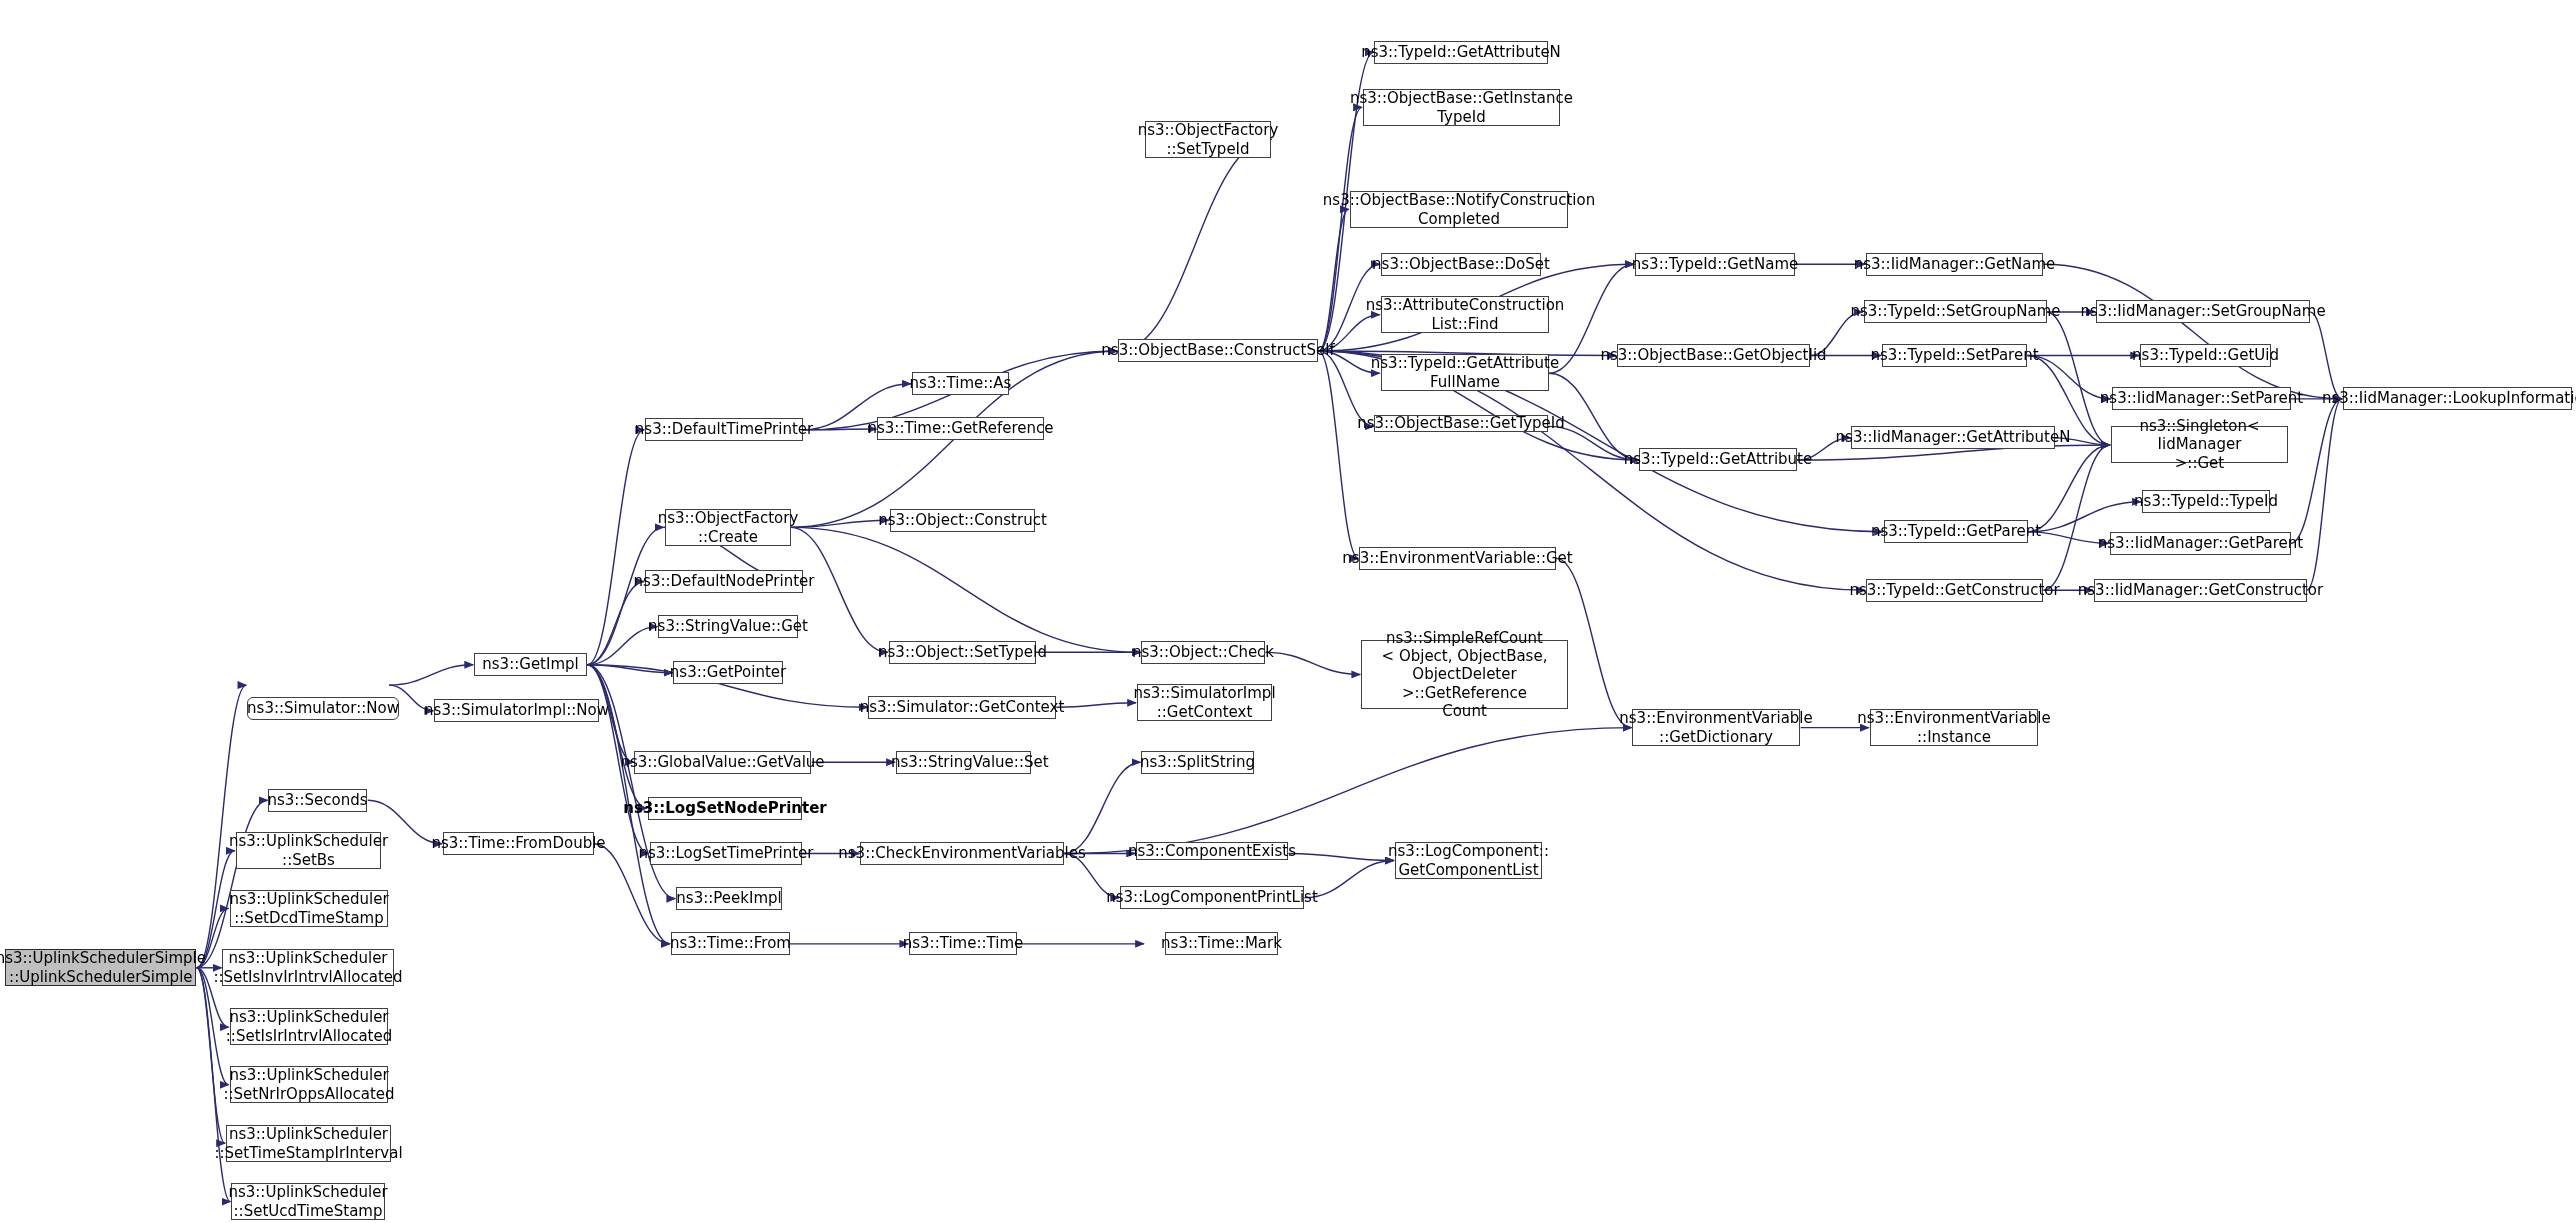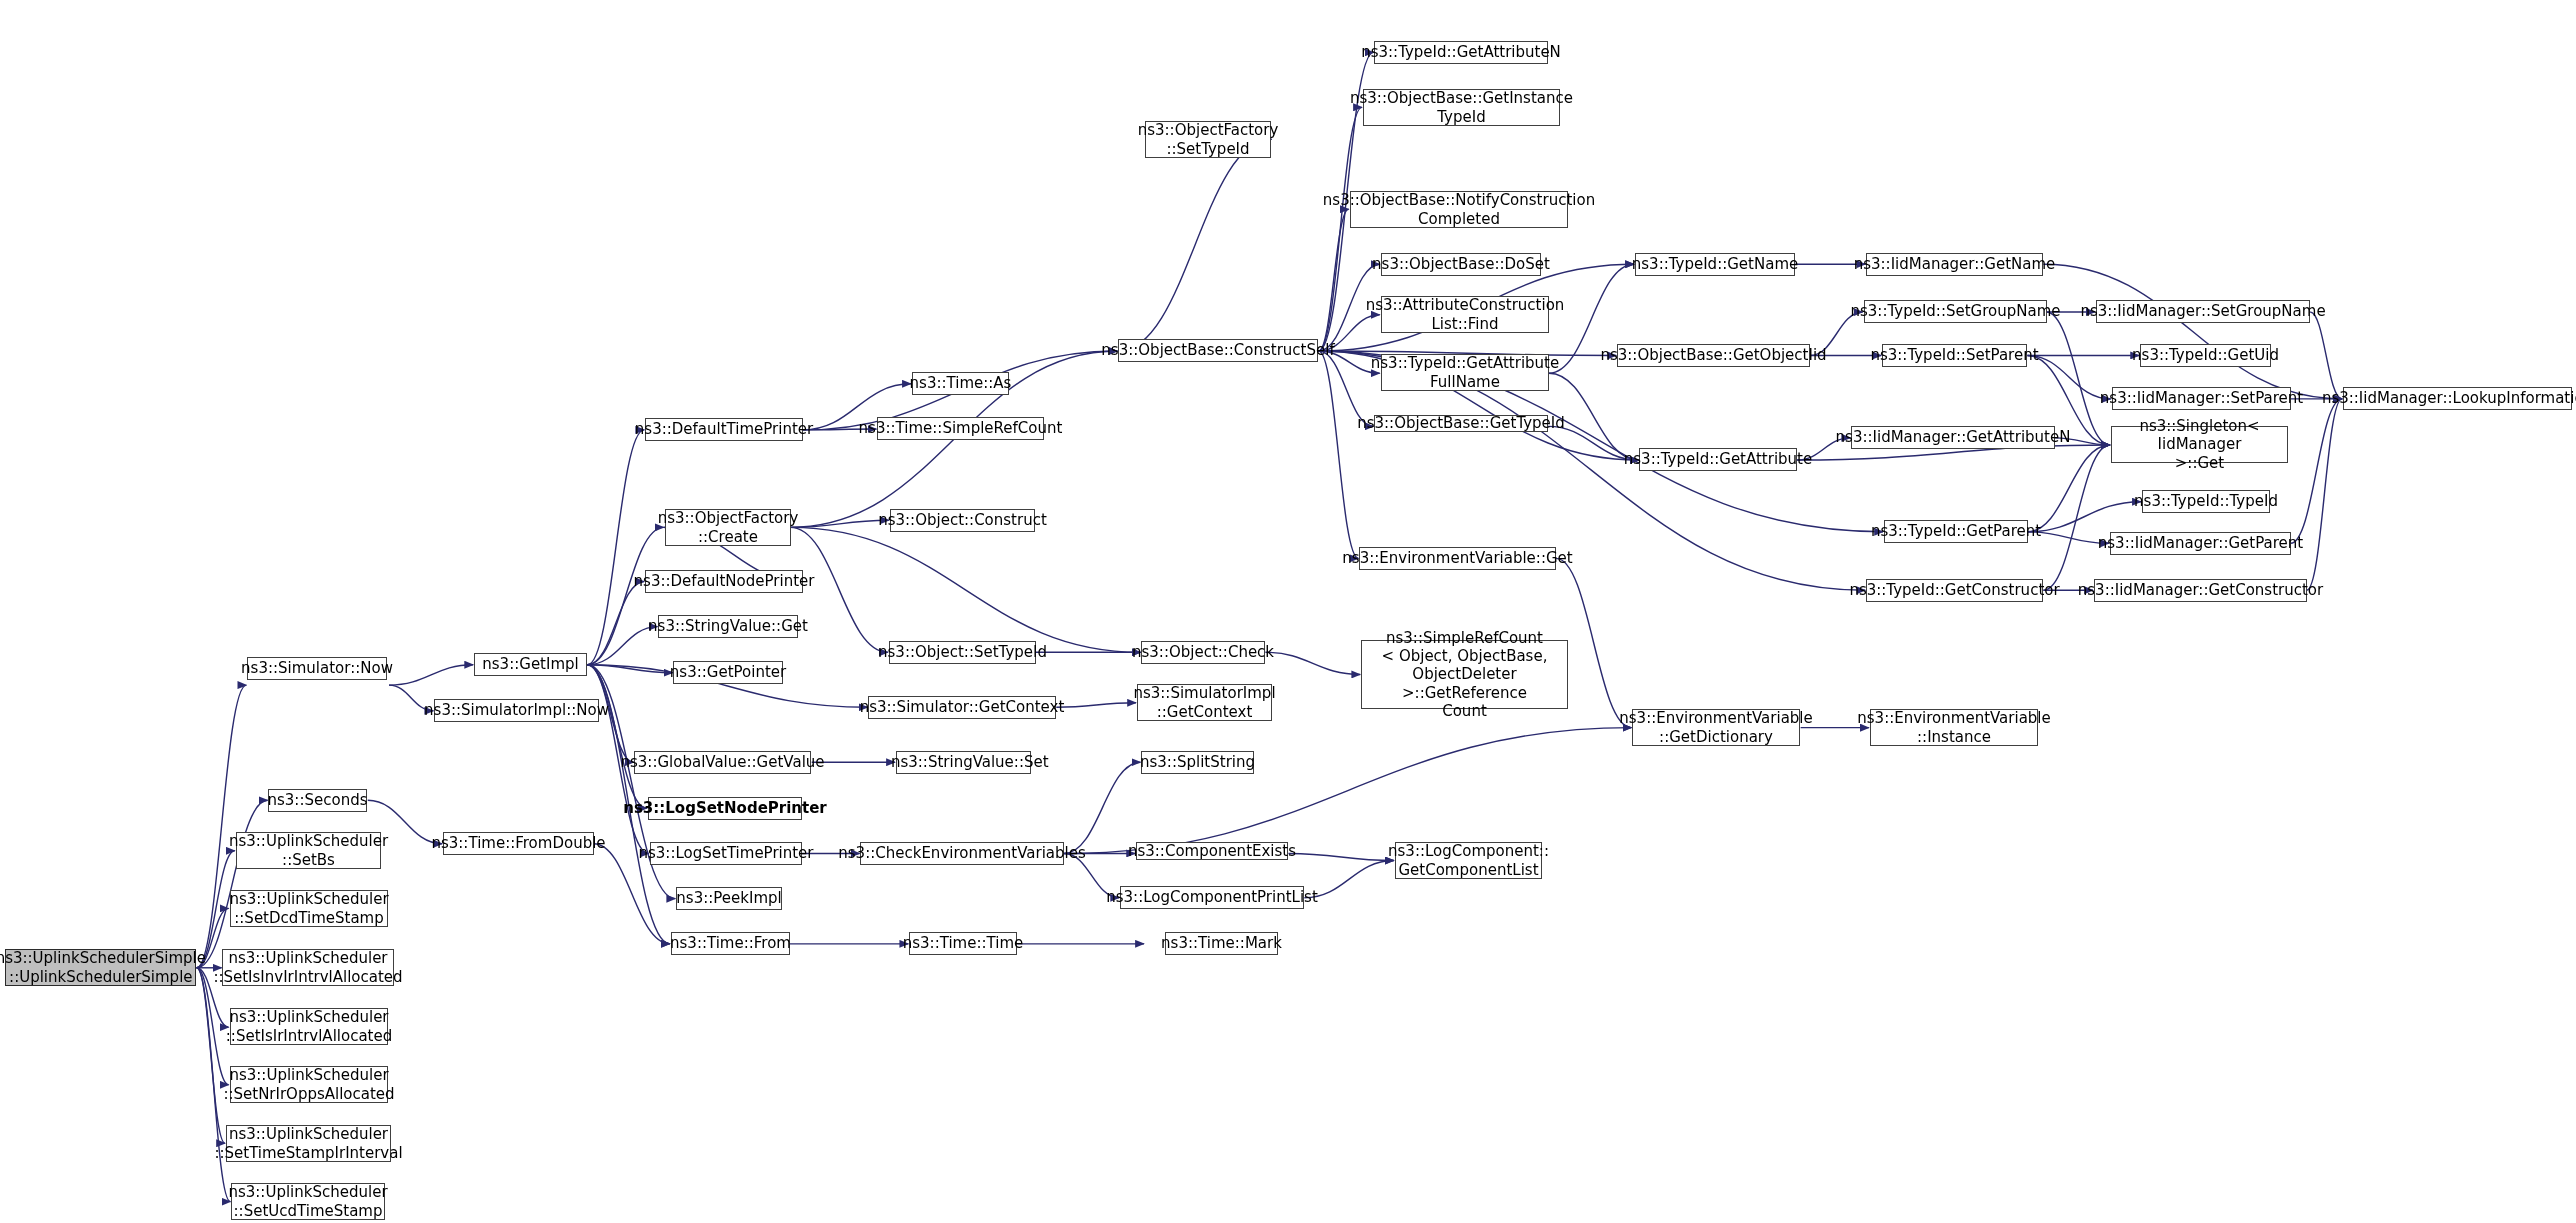--- a/index.html
+++ b/index.html
@@ -135,21 +135,21 @@
         <path d="M2306,298 C2457.65,298 2491.35,450 2643,450" fill="none" stroke="#2a2a6e" stroke-width="1.6" marker-end="url(#arrow)"></path>
         <path d="M2607,352 C2623.2,352 2626.8,450 2643,450" fill="none" stroke="#2a2a6e" stroke-width="1.6" marker-end="url(#arrow)"></path>
         <path d="M2585,450 C2611.1,450 2616.9,450 2643,450" fill="none" stroke="#2a2a6e" stroke-width="1.6" marker-end="url(#arrow)"></path>
         <path d="M2585,613 C2611.1,613 2616.9,450 2643,450" fill="none" stroke="#2a2a6e" stroke-width="1.6" marker-end="url(#arrow)"></path>
         <path d="M2603,666 C2621,666 2625,450 2643,450" fill="none" stroke="#2a2a6e" stroke-width="1.6" marker-end="url(#arrow)"></path>
       </g>
   </svg>
   <div id="node-layer">
       <div class="node root" style="left: 5.3px; top: 949px; width: 191px; height: 37px;">ns3::UplinkSchedulerSimple
 ::UplinkSchedulerSimple</div>
-      <div class="node" style="left: 247px; top: 657px; width: 140px; height: 23px;">ns3::Simulator::Now</div>
+      <div class="node" style="left: 247px; top: 697px; width: 152px; height: 23px; border-radius: 6px;">ns3::Simulator::Now</div>
       <div class="node" style="left: 268px; top: 789px; width: 99px; height: 23px;">ns3::Seconds</div>
       <div class="node" style="left: 236px; top: 832px; width: 145px; height: 37px;">ns3::UplinkScheduler
 ::SetBs</div>
       <div class="node" style="left: 230px; top: 890px; width: 158px; height: 37px;">ns3::UplinkScheduler
 ::SetDcdTimeStamp</div>
       <div class="node" style="left: 222px; top: 949px; width: 172px; height: 37px;">ns3::UplinkScheduler
 ::SetIsInvIrIntrvlAllocated</div>
       <div class="node" style="left: 230px; top: 1008px; width: 158px; height: 37px;">ns3::UplinkScheduler
 ::SetIsIrIntrvlAllocated</div>
       <div class="node" style="left: 230px; top: 1066px; width: 158px; height: 37px;">ns3::UplinkScheduler
@@ -167,21 +167,21 @@
       <div class="node" style="left: 645px; top: 570px; width: 158px; height: 23px;">ns3::DefaultNodePrinter</div>
       <div class="node" style="left: 658px; top: 615px; width: 140px; height: 23px;">ns3::StringValue::Get</div>
       <div class="node" style="left: 673px; top: 661px; width: 110px; height: 23px;">ns3::GetPointer</div>
       <div class="node" style="left: 634px; top: 751px; width: 177px; height: 23px;">ns3::GlobalValue::GetValue</div>
       <div class="node" style="left: 648px; top: 797px; width: 154px; height: 23px; font-weight: bold;">ns3::LogSetNodePrinter</div>
       <div class="node" style="left: 650px; top: 842px; width: 152px; height: 23px;">ns3::LogSetTimePrinter</div>
       <div class="node" style="left: 676px; top: 887px; width: 106px; height: 23px;">ns3::PeekImpl</div>
       <div class="node" style="left: 671px; top: 932px; width: 119px; height: 23px;">ns3::Time::From</div>
       <div class="node" style="left: 1118px; top: 339px; width: 200px; height: 23px;">ns3::ObjectBase::ConstructSelf</div>
       <div class="node" style="left: 912px; top: 372px; width: 97px; height: 23px;">ns3::Time::As</div>
-      <div class="node" style="left: 877px; top: 417px; width: 167px; height: 23px;">ns3::Time::SimpleRefCount</div>
+      <div class="node" style="left: 877px; top: 417px; width: 167px; height: 23px;">ns3::Time::GetReference</div>
       <div class="node" style="left: 890px; top: 509px; width: 145px; height: 23px;">ns3::Object::Construct</div>
       <div class="node" style="left: 889px; top: 641px; width: 147px; height: 23px;">ns3::Object::SetTypeId</div>
       <div class="node" style="left: 868px; top: 696px; width: 188px; height: 23px;">ns3::Simulator::GetContext</div>
       <div class="node" style="left: 896px; top: 751px; width: 135px; height: 23px; padding-left: 16px;">ns3::StringValue::Set</div>
       <div class="node" style="left: 860px; top: 842px; width: 204px; height: 23px;">ns3::CheckEnvironmentVariables</div>
       <div class="node" style="left: 909px; top: 932px; width: 108px; height: 23px;">ns3::Time::Time</div>
       <div class="node" style="left: 1145px; top: 121px; width: 126px; height: 37px;">ns3::ObjectFactory
 ::SetTypeId</div>
       <div class="node" style="left: 1374px; top: 41px; width: 174px; height: 23px;">ns3::TypeId::GetAttributeN</div>
       <div class="node" style="left: 1363px; top: 89px; width: 197px; height: 37px;">ns3::ObjectBase::GetInstance

